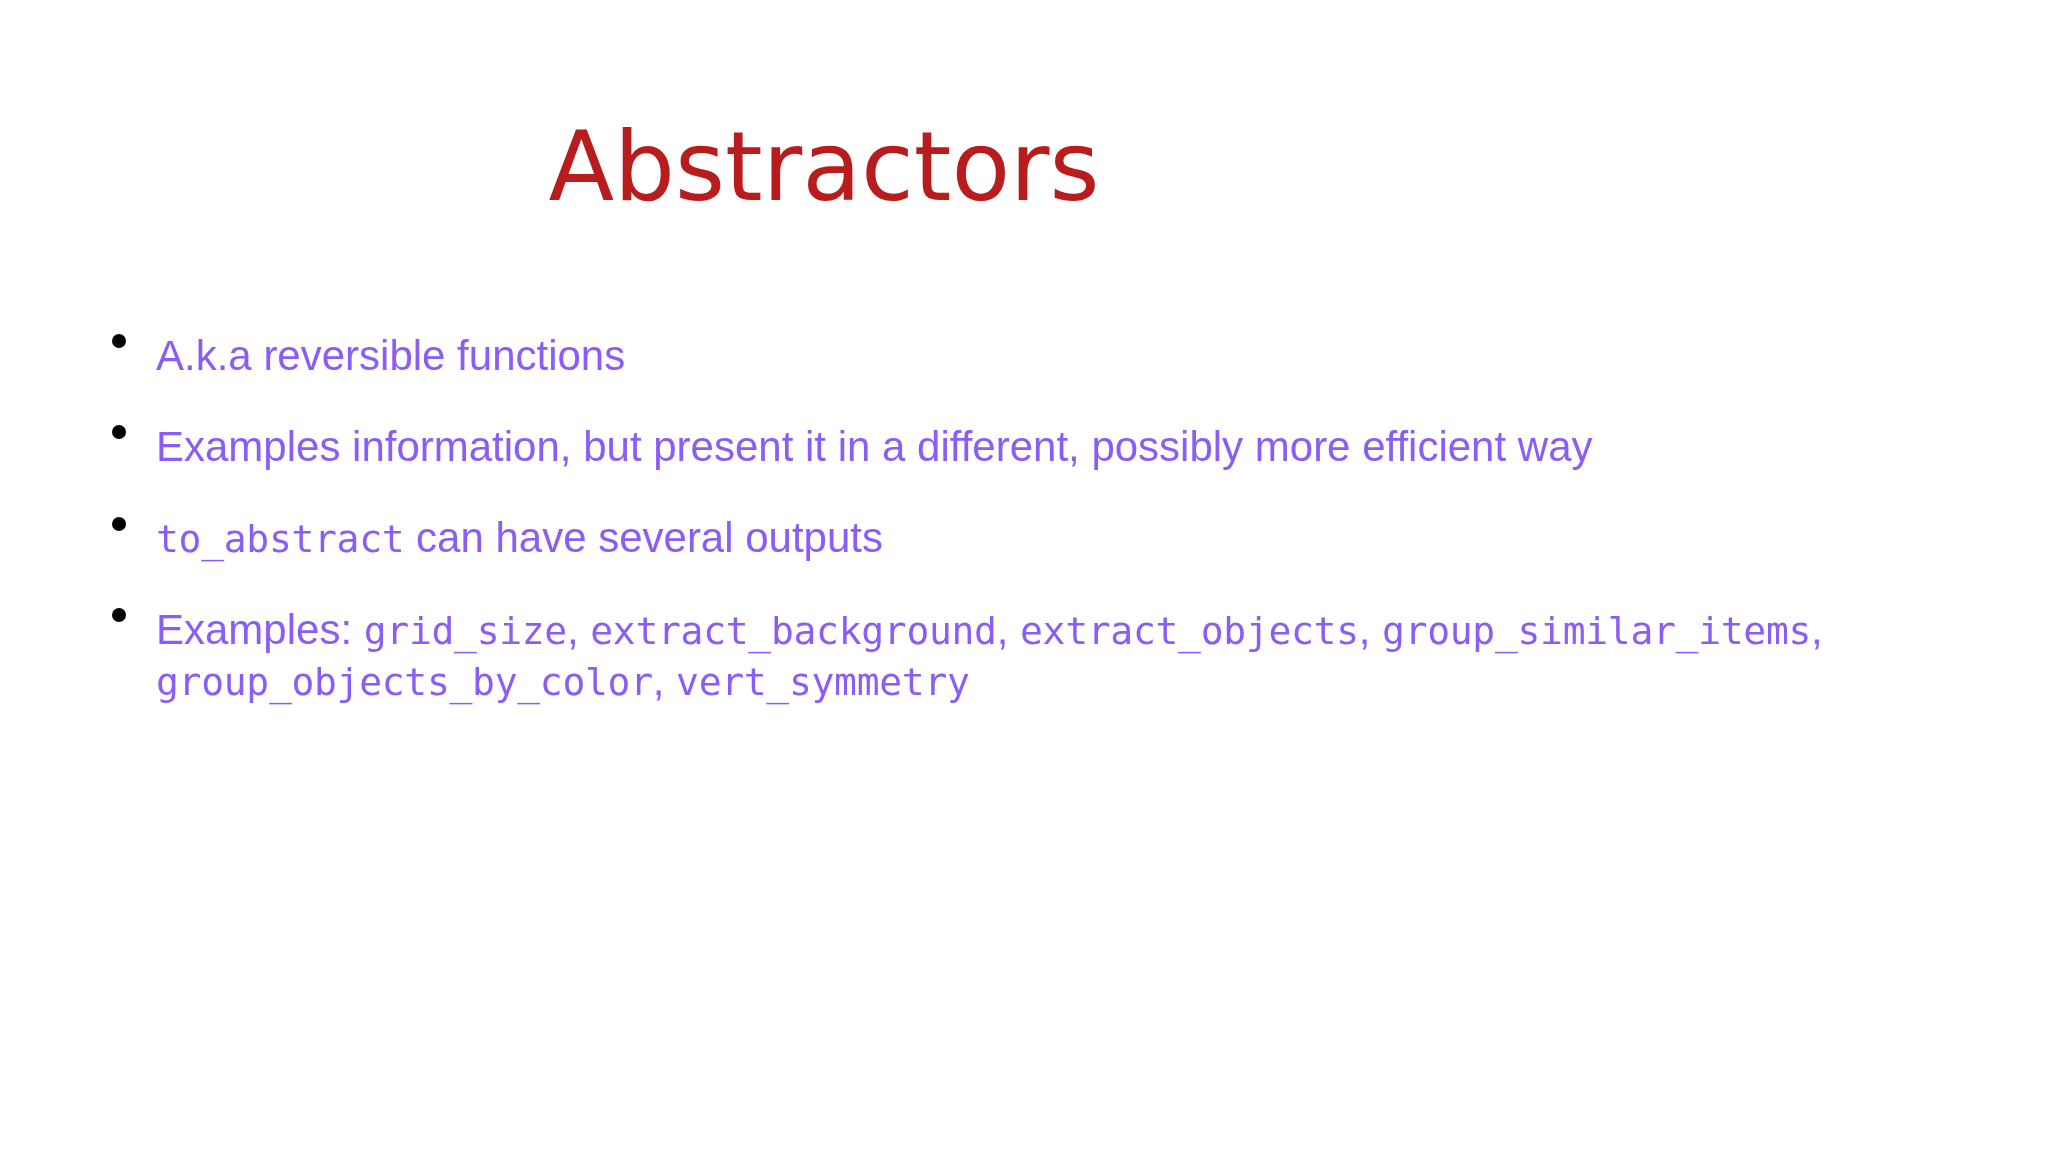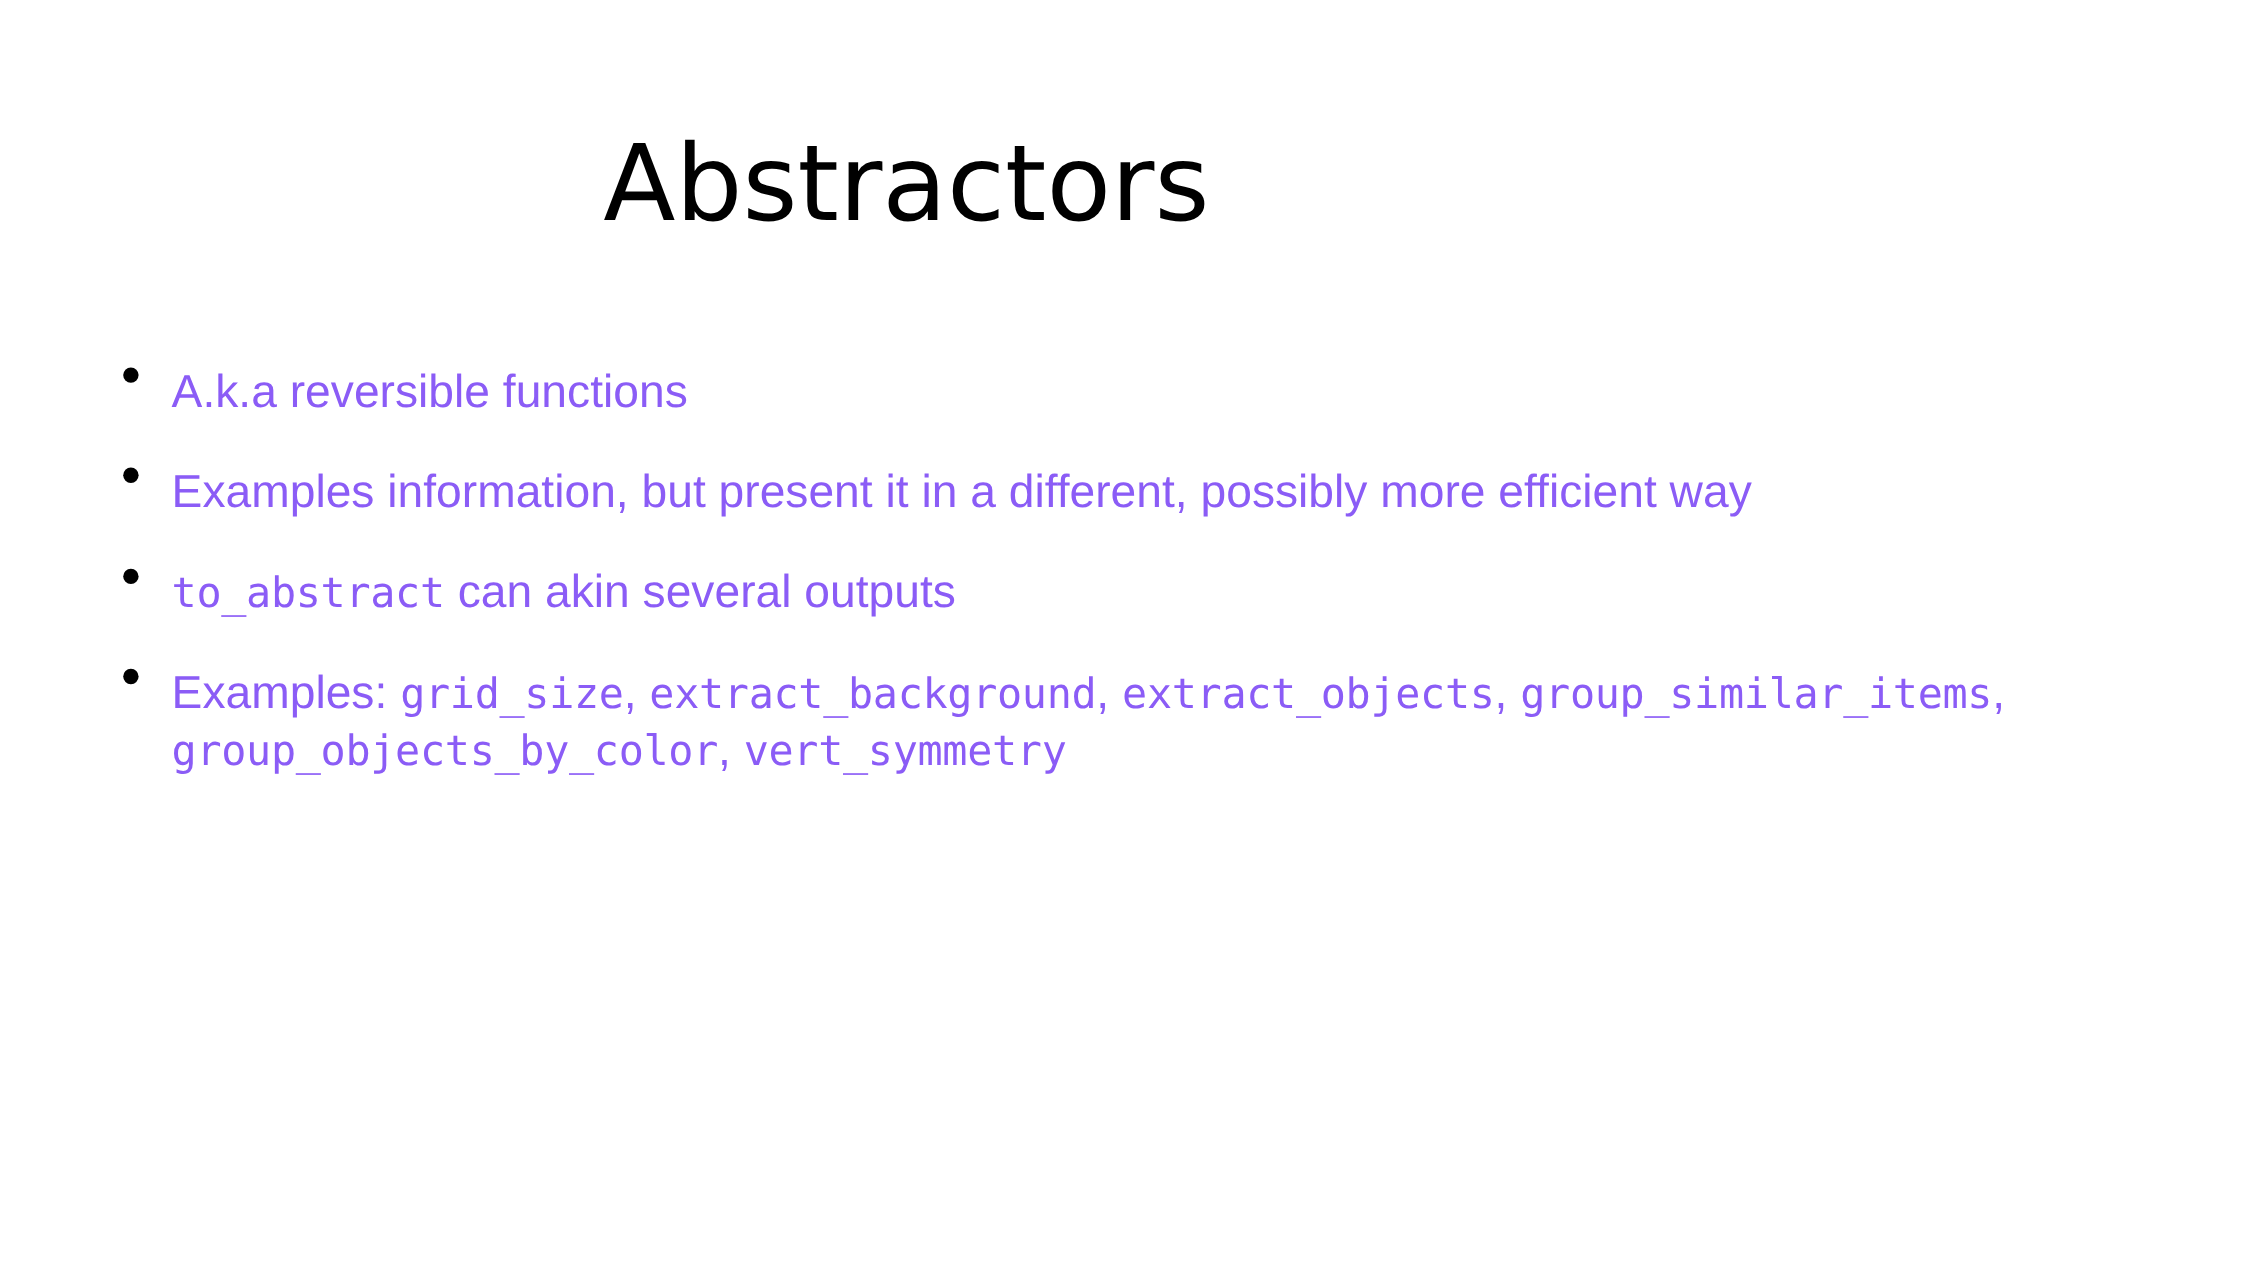--- a/index.html
+++ b/index.html
@@ -26,21 +26,21 @@
     position: absolute;
     top: 48px;
     left: 0;
     width: 1648px;
     text-align: center;
     font-family: "DejaVu Sans", sans-serif;
     font-weight: 400;
     font-size: 96px;
     line-height: 1.15;
     letter-spacing: 0px;
-    color: #000000;
+    color: #b91c1c;
     white-space: nowrap;
   }
   .bullet-list {
     position: absolute;
     top: 330px;
     left: 100px;
     width: 1860px;
     list-style: none;
     margin: 0;
     padding: 0;
@@ -90,21 +90,21 @@
       <li class="bullet-item">
         <span class="bullet-marker"></span>
         <span class="bullet-text"><span class="run">A.k.a reversible functions</span></span>
       </li>
       <li class="bullet-item">
         <span class="bullet-marker"></span>
         <span class="bullet-text"><span class="run">Examples information, but present it in a different, possibly more efficient way</span></span>
       </li>
       <li class="bullet-item">
         <span class="bullet-marker"></span>
-        <span class="bullet-text"><span class="run code">to_abstract</span><span class="run"> can akin several outputs</span></span>
+        <span class="bullet-text"><span class="run code">to_abstract</span><span class="run"> can have several outputs</span></span>
       </li>
       <li class="bullet-item">
         <span class="bullet-marker"></span>
         <span class="bullet-text"><span class="run">Examples: </span><span class="run code">grid_size</span><span class="run">, </span><span class="run code">extract_background</span><span class="run">, </span><span class="run code">extract_objects</span><span class="run">, </span><span class="run code">group_similar_items</span><span class="run">, </span><span class="run code">group_objects_by_color</span><span class="run">, </span><span class="run code">vert_symmetry</span></span>
       </li>
     </ul>
 
 </div>
 
 </body></html>

